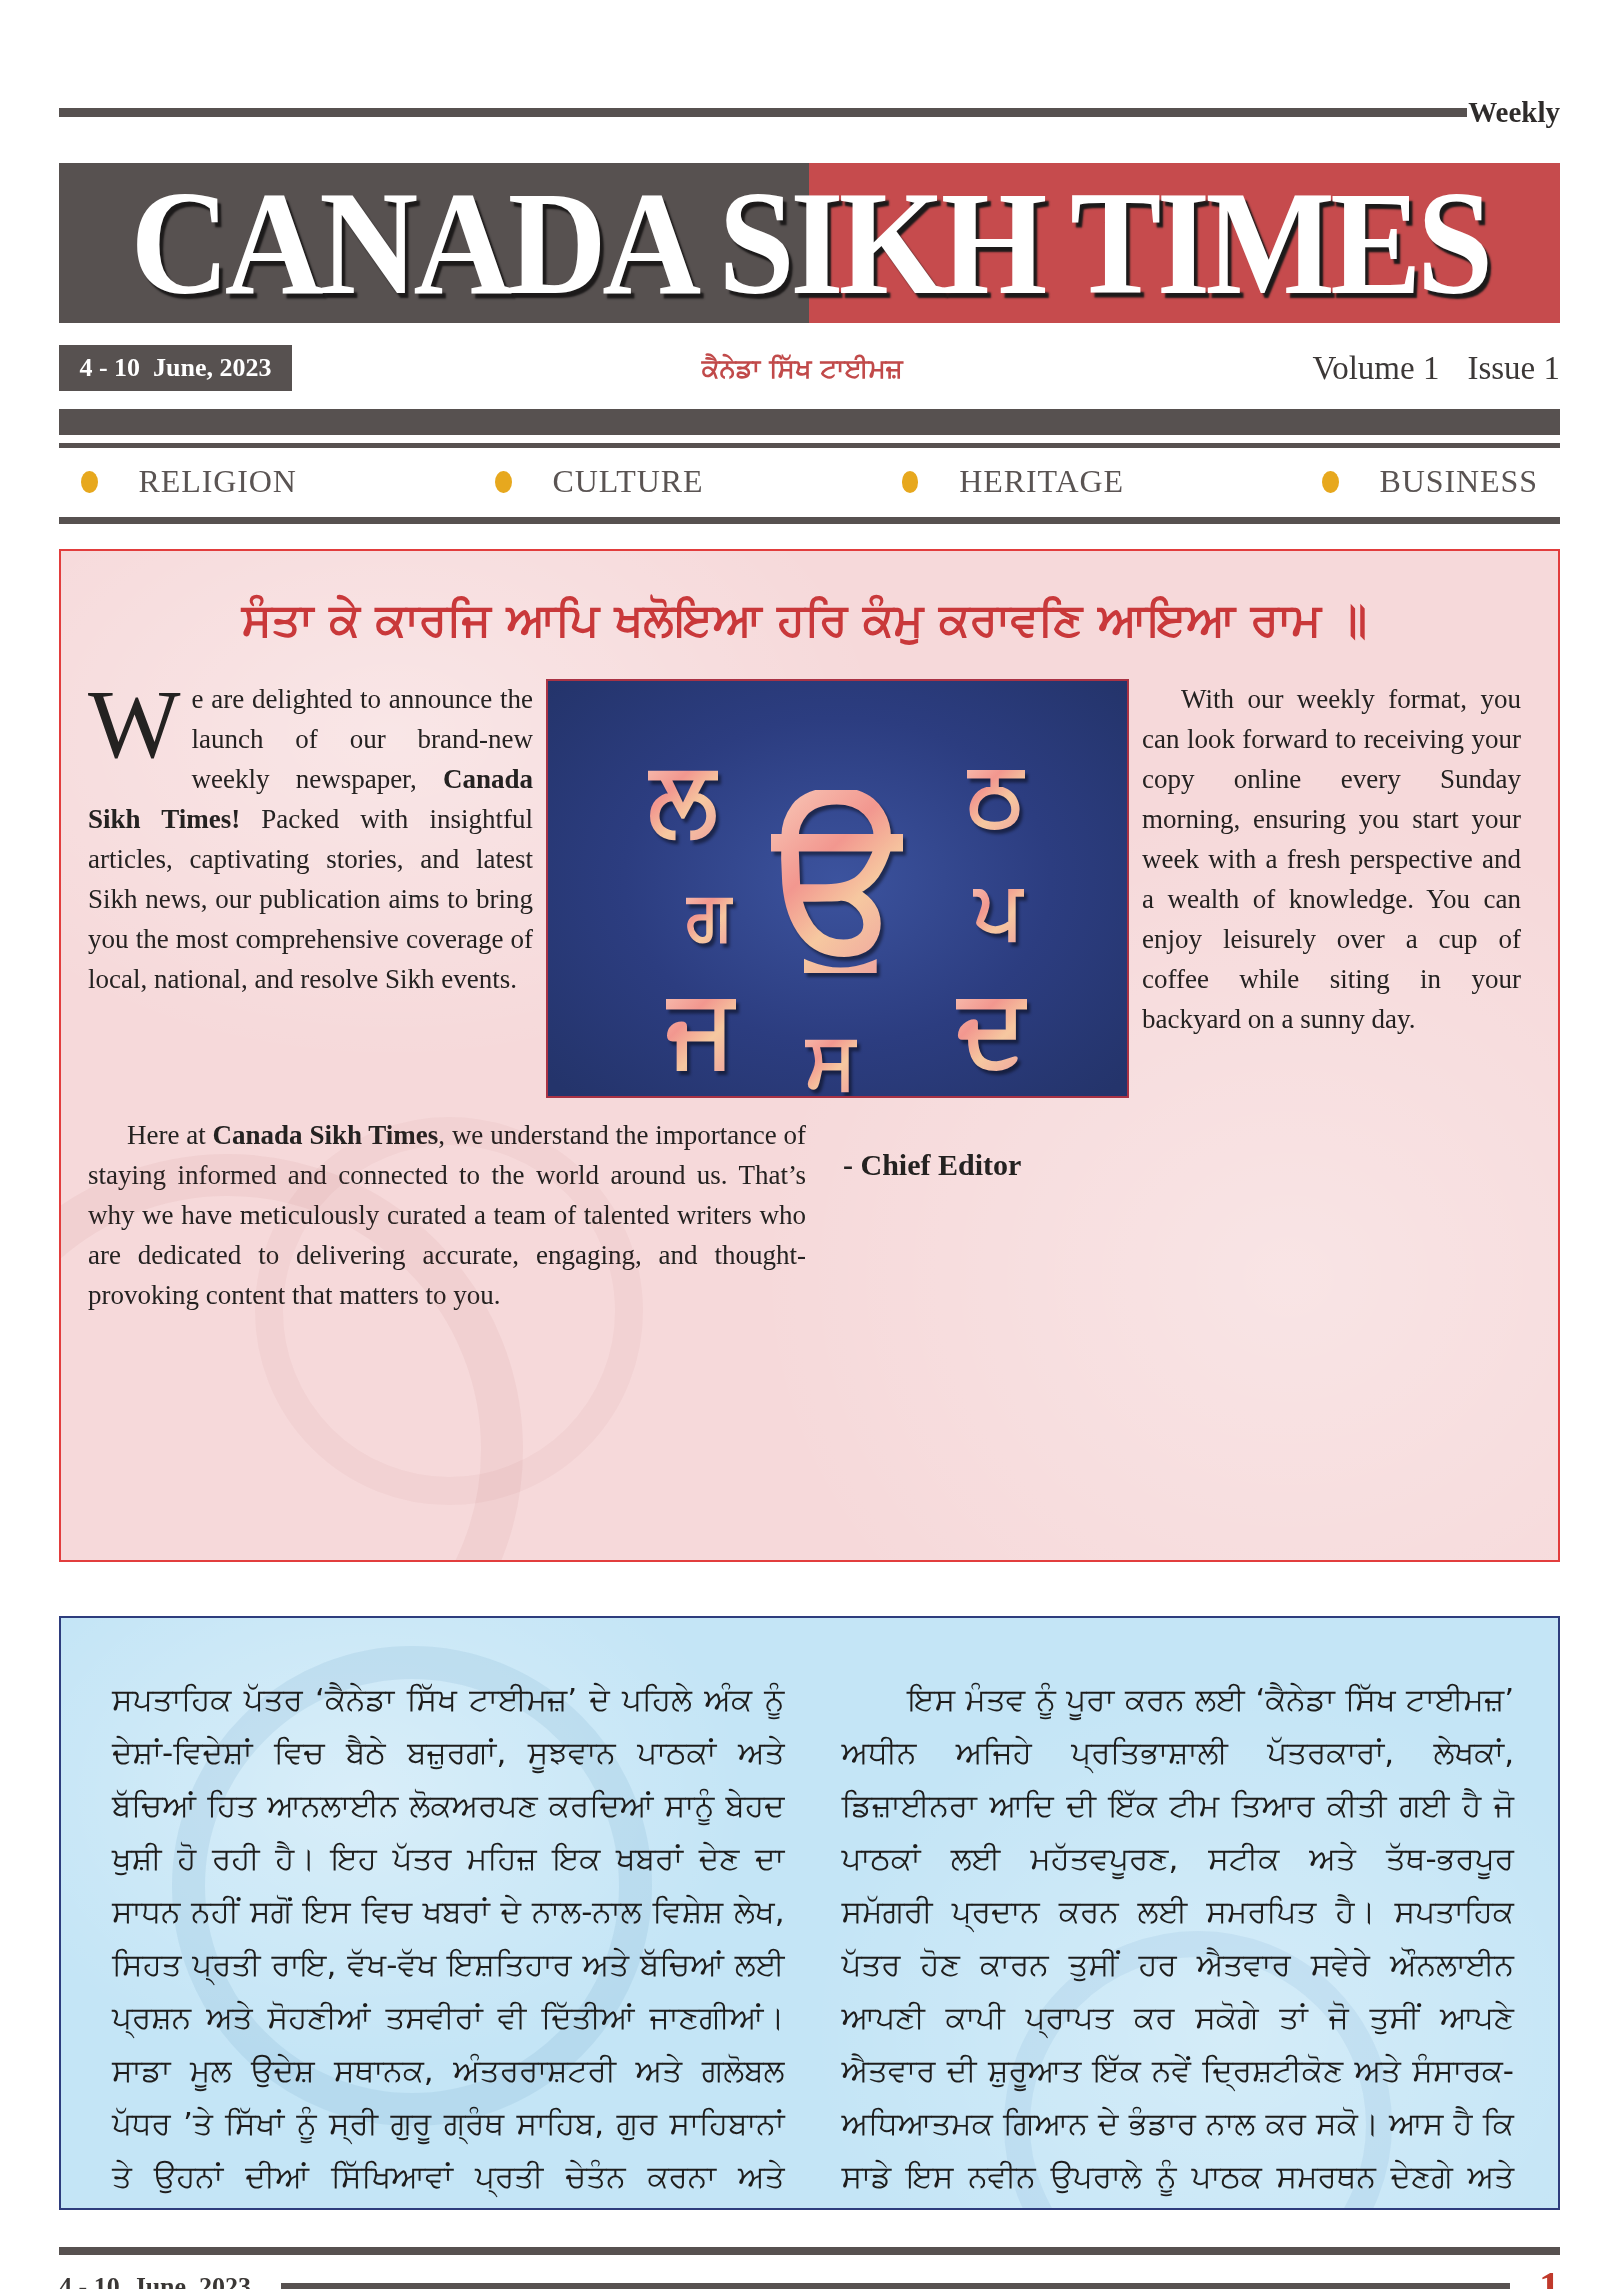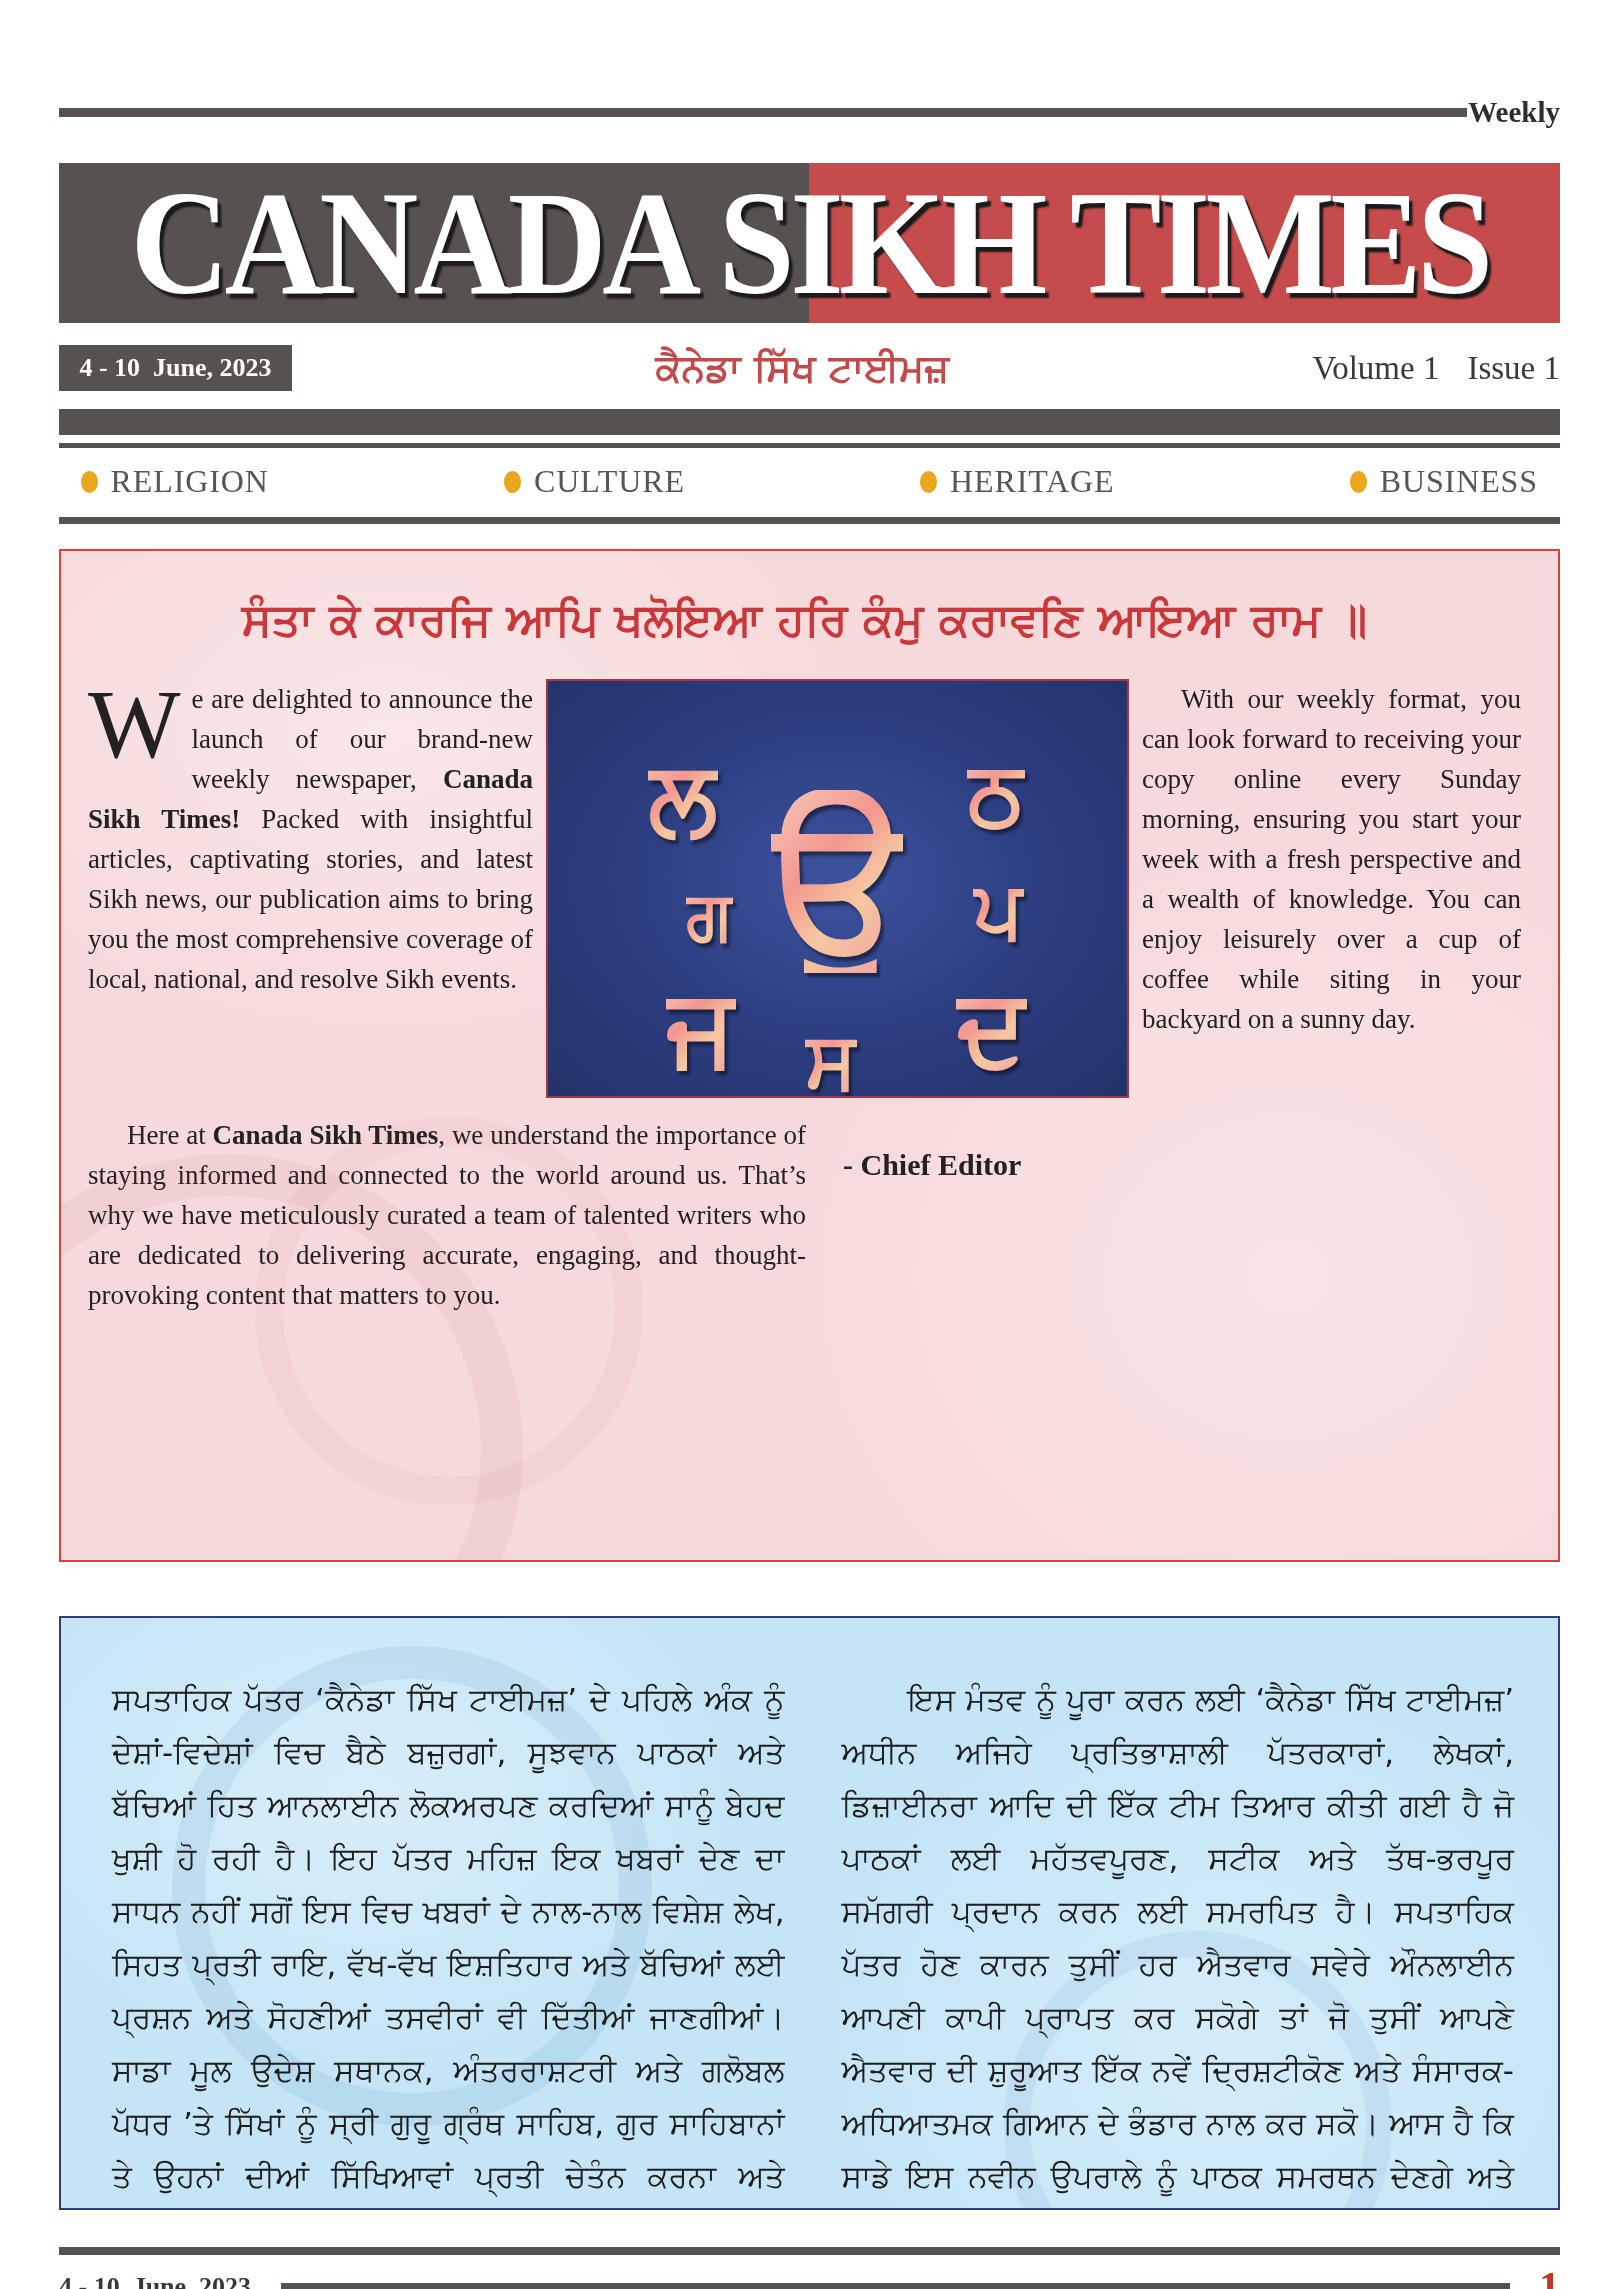--- a/index.html
+++ b/index.html
@@ -15,29 +15,29 @@
   .masthead { margin:34px 59px 0 59px; height:160px;
     background:linear-gradient(to right, #575150 0%, #575150 50%, #c64b4d 50%, #c64b4d 100%);
     display:flex; align-items:center; justify-content:center; overflow:hidden; }
   .masthead h1 { color:#ffffff; font-weight:bold; font-size:137px; letter-spacing:-4.6px;
     white-space:nowrap; transform:scaleY(1.08); text-shadow:3.7px 4.6px 1.8px #1c1a1a; line-height:1; }
 
   
   .subhead { margin:22px 59px 0 59px; display:flex; align-items:center; }
   .date-badge { background:#575150; color:#ffffff; font-size:26px; font-weight:bold;
     width:233px; height:46px; display:flex; align-items:center; justify-content:center; white-space:pre; }
-  .pa-masthead { flex:1; text-align:center; color:#c14a4a; font-size:38px; font-weight:bold;
+  .pa-masthead { flex:1; text-align:center; color:#c14a4a; font-size:26px; font-weight:bold;
     font-family:"DejaVu Sans", sans-serif; }
   .volume-issue { display:flex; gap:28px; font-size:33px; color:#3c3837; }
 
   
   .bar-solid { margin:17.5px 59px 0 59px; height:26px; background:#575150; }
   .bar-thin  { margin:8.3px 59px 0 59px; height:5.5px; background:#575150; }
   .nav-row { margin:0 59px; padding:14.8px 22px 13px 22px; display:flex; justify-content:space-between; align-items:center; }
-  .nav-item { display:flex; align-items:center; }
+  .nav-item { display:flex; align-items:center;gap:28px; }
   .bullet { width:16.6px; height:22px; border-radius:50%; background:#e7a81e; margin-right:13px; }
   .nav-label { font-size:32px; color:#5a5453; letter-spacing:0.9px; }
   .bar-bottom { margin:3.7px 59px 0 59px; height:7.4px; background:#575150; }
 
   
   .pink-box { position:relative; margin:25px 59px 8px 59px; height:1013px; overflow:hidden;
     border:2.8px solid #e23d3d; background-color:#f6d9da;
     background-image:
       radial-gradient(ellipse 831px 554px at 22% 18%, rgba(255,255,255,0.35), rgba(255,255,255,0) 60%),
       radial-gradient(ellipse 831px 738px at 82% 72%, rgba(255,255,255,0.30), rgba(255,255,255,0) 65%);

